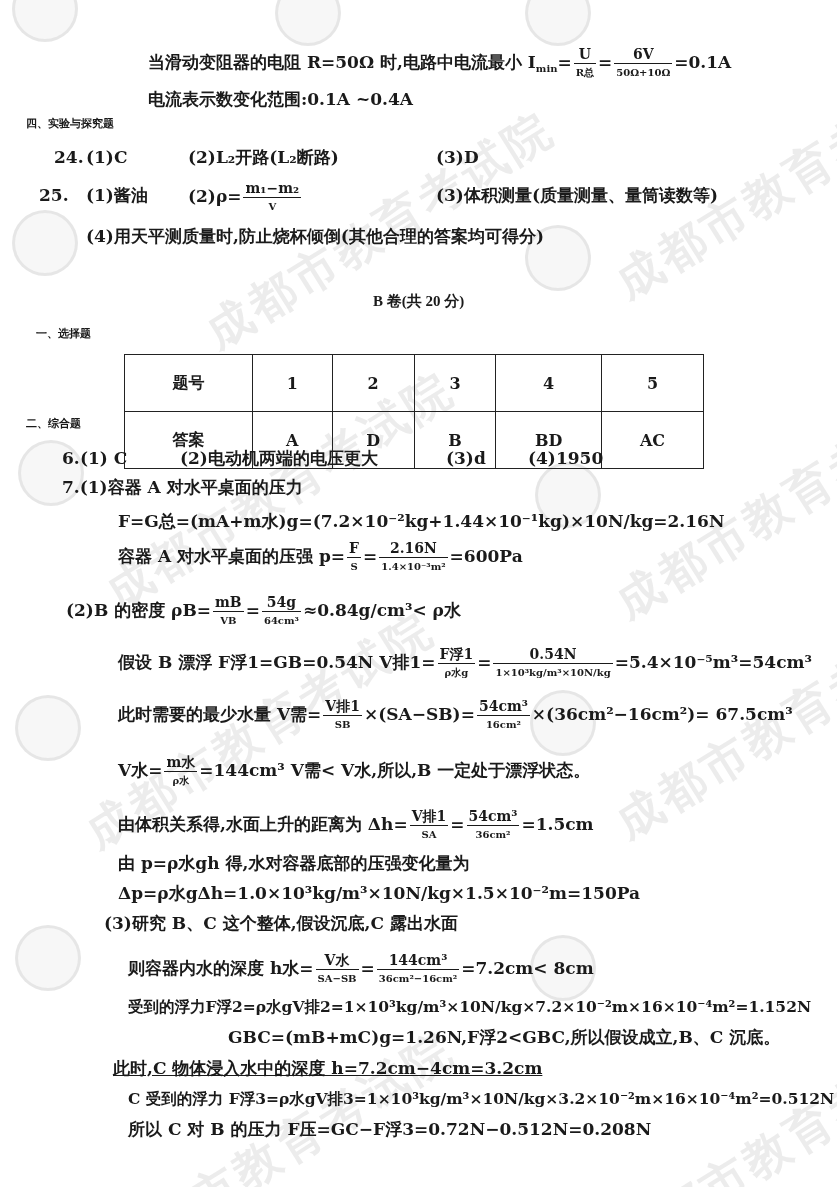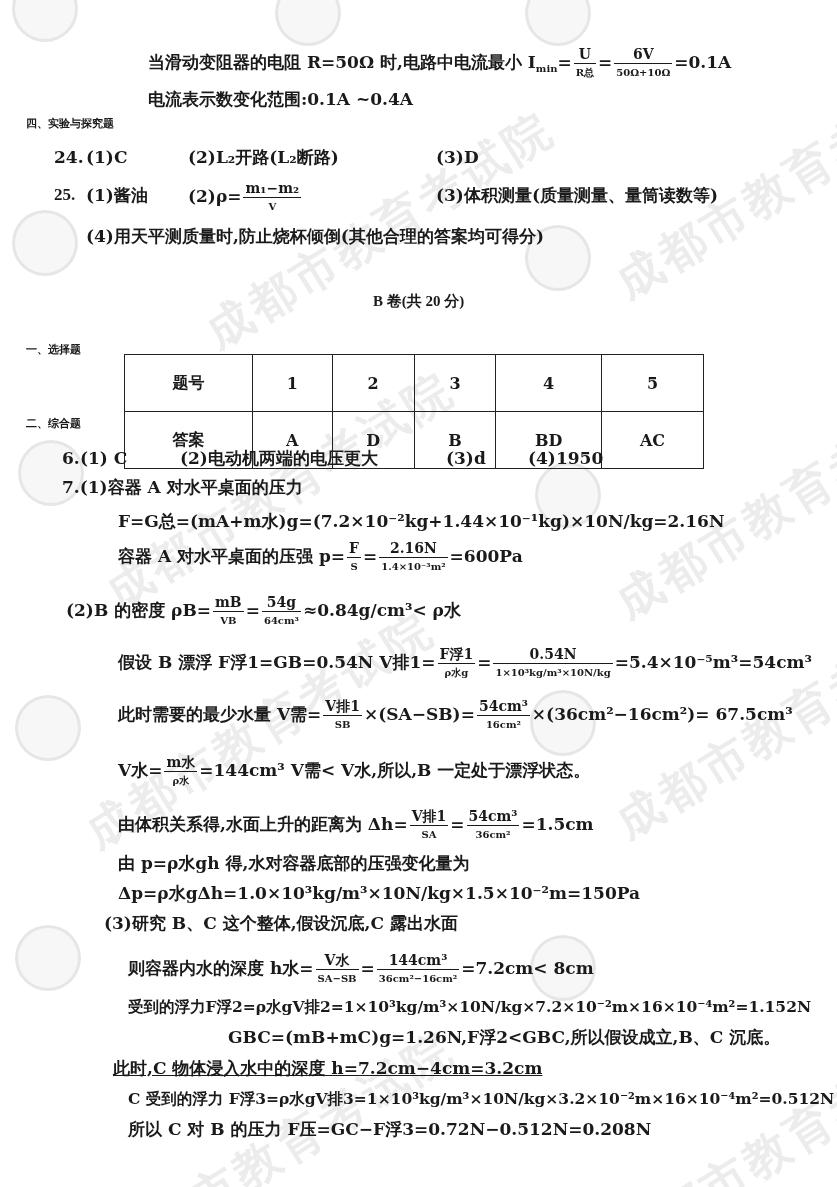--- a/index.html
+++ b/index.html
@@ -54,33 +54,33 @@
     </span><span>=0.1A</span>
 </div>
 <div class="line" style="left:148px;top:88px;">电流表示数变化范围:0.1A ~0.4A</div>
 
 <div class="sec" style="left:26px;top:116px;">四、实验与探究题</div>
 <div class="line" style="left:54px;top:146px;">24.</div>
 <div class="line" style="left:86px;top:146px;">(1)C</div>
 <div class="line" style="left:188px;top:146px;">(2)L₂开路(L₂断路)</div>
 <div class="line" style="left:436px;top:146px;">(3)D</div>
 
-<div class="line" style="left:54px;top:184px;font-family:Liberation Serif, serif;">25.</div>
+<div class="line" style="left:39px;top:184px;">25.</div>
 <div class="line" style="left:86px;top:184px;">(1)酱油</div>
 <div class="line" style="left:188px;top:180px;">
   <span>(2)ρ=</span><span class="frac">
       <span class="n">m₁−m₂</span>
       <span class="d">V</span>
     </span>
 </div>
 <div class="line" style="left:436px;top:184px;">(3)体积测量(质量测量、量筒读数等)</div>
 <div class="line" style="left:86px;top:225px;">(4)用天平测质量时,防止烧杯倾倒(其他合理的答案均可得分)</div>
 
 <div class="title">B 卷(共 20 分)</div>
-<div class="sec" style="left:26px;top:326px;margin-top:16px;">一、选择题</div>
+<div class="sec" style="left:36px;top:326px;">一、选择题</div>
 
 <table class="ans">
   <tbody>
       <tr>
     <td>题号</td>
     <td>1</td>
     <td>2</td>
     <td>3</td>
     <td>4</td>
     <td>5</td>

